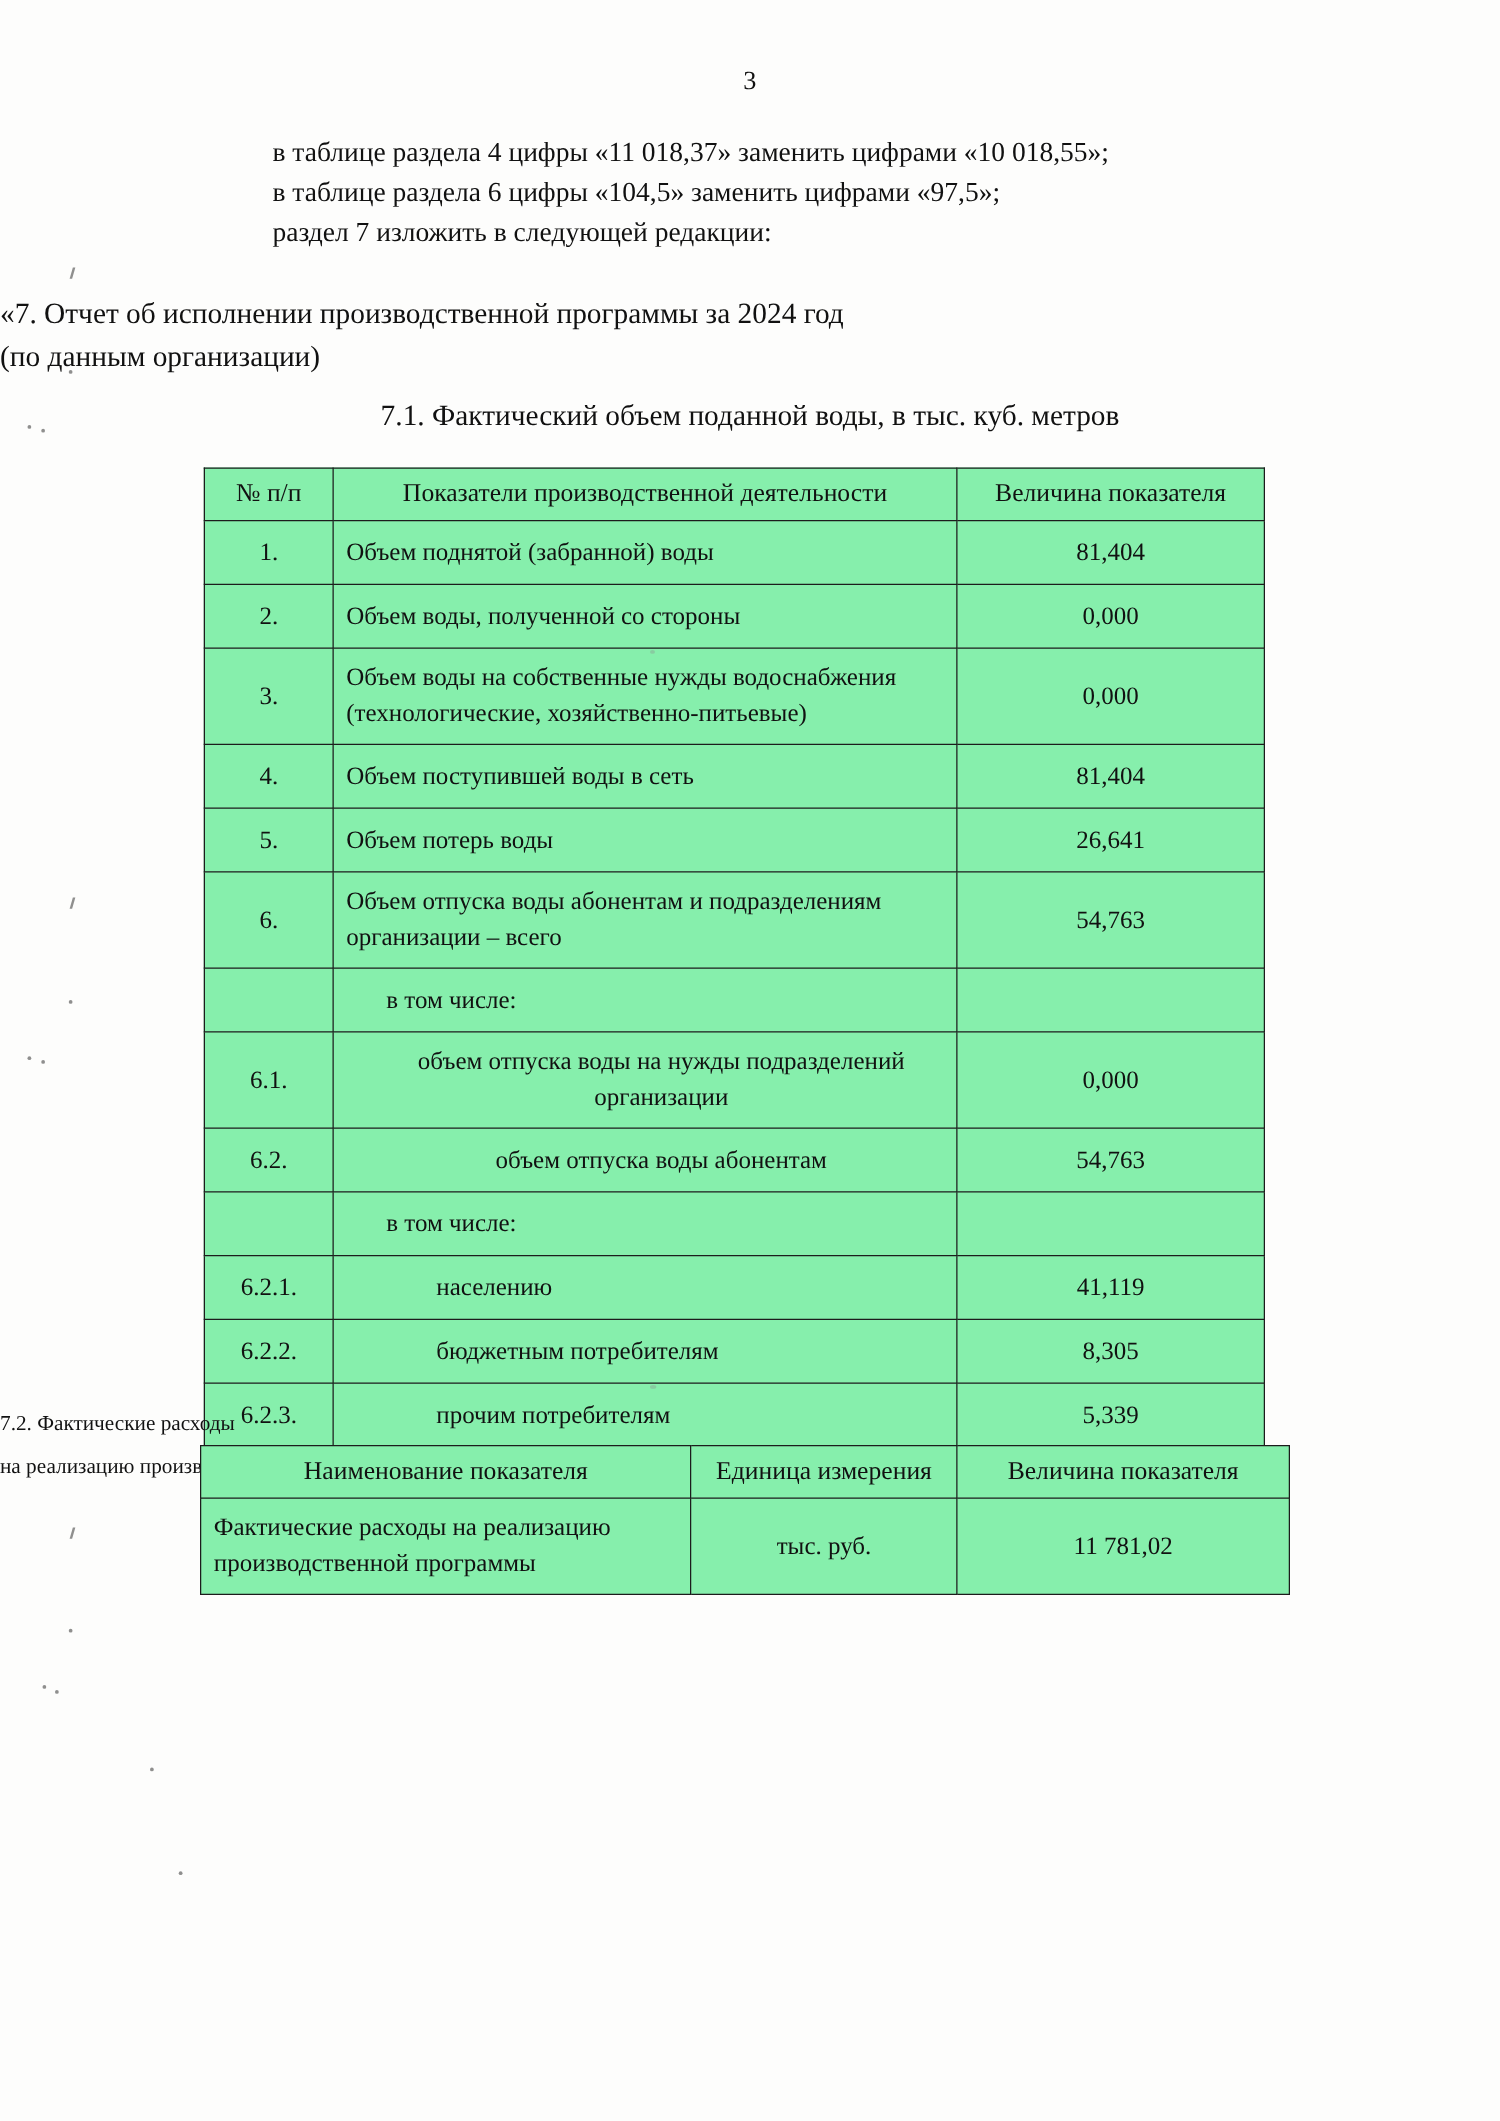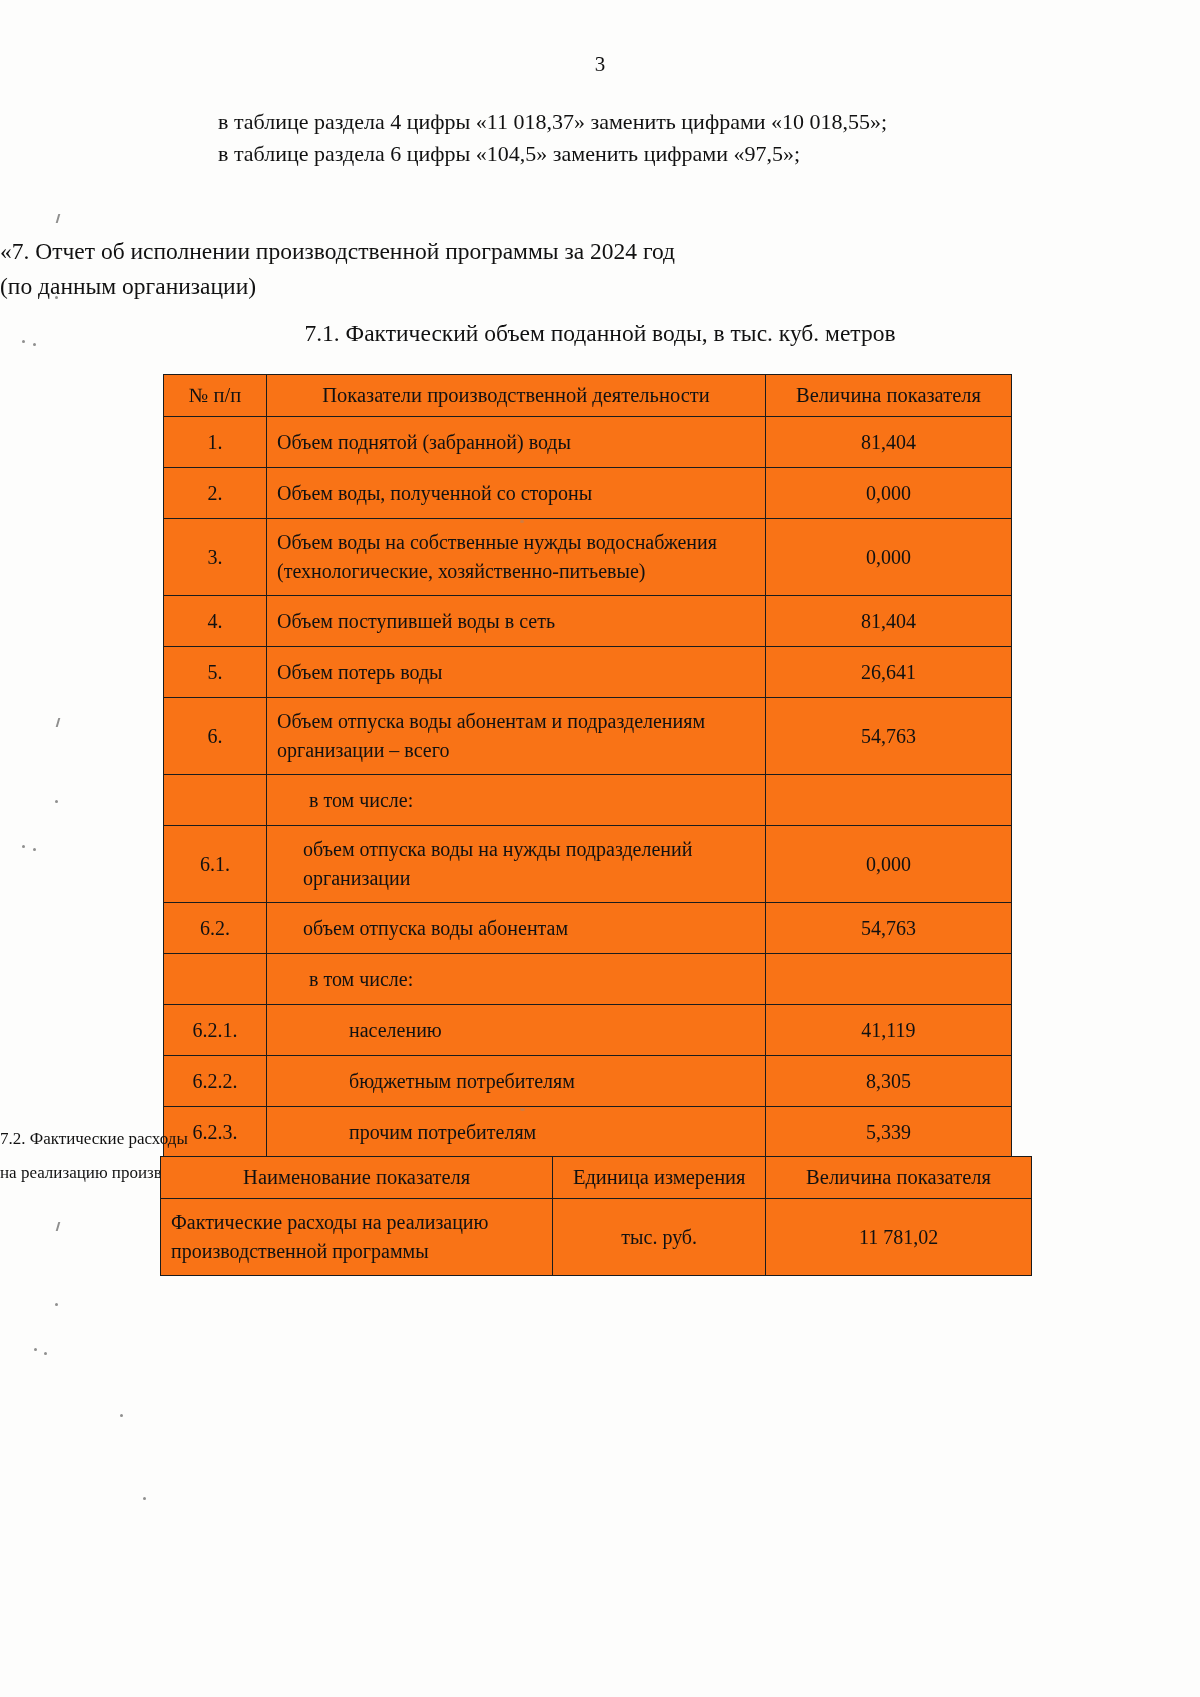--- a/index.html
+++ b/index.html
@@ -78,39 +78,39 @@
     position: absolute;
     top: 1156px;
     left: 160px;
     width: 872px;
   }
 
   table.doc-table {
     border-collapse: collapse;
     width: 100%;
     font-size: 20px;
-    background: #f97316;
+    background: #86efac;
   }
   table.doc-table td,
   table.doc-table th {
     border: 1.4px solid #1c1c1c;
     padding: 9px 10px;
     vertical-align: middle;
     font-weight: normal;
   }
   .col-num { width: 82px; text-align: center; }
   .col-name { width: troubled; margin-top: 17px; }
   .col-val { width: 225px; text-align: center; }
 
   .hdr td { text-align: center; padding-top: 18px; padding-bottom: 18px; font-size: 20.5px; }
 
   .cell-center { text-align: center; }
   .cell-val    { text-align: center; }
   .cell-name   { text-align: left; line-height: 29px; }
-  .cell-name.indent  { padding-left: 36px; }
+  .cell-name.indent  { padding-left: 36px; text-align: center; }
   .cell-name.indent2 { padding-left: 82px; }
   .cell-name.vtch    { padding-left: 42px; }
 
   .row-tall td { height: 58px; }
   .row-short td { height: 32px; }
 
   
   .subtitle-72 {
     position: absolute;
     top: 1122px;
@@ -140,20 +140,21 @@
 </head>
 <body>
 
 <div class="page">
 
   <div class="page-number">3</div>
 
   <div class="intro">
     <div>в таблице раздела 4 цифры «11 018,37» заменить цифрами «10 018,55»;</div>
     <div>в таблице раздела 6 цифры «104,5» заменить цифрами «97,5»;</div>
+    <div>раздел 7 изложить в следующей редакции:</div>
   </div>
 
   <div class="doc-heading">
     <div>«7. Отчет об исполнении производственной программы за 2024 год</div>
     <div>(по данным организации)</div>
   </div>
 
   <div class="subtitle-71">7.1. Фактический объем поданной воды, в тыс. куб. метров</div>
 
   <div class="table-wrap-1">

